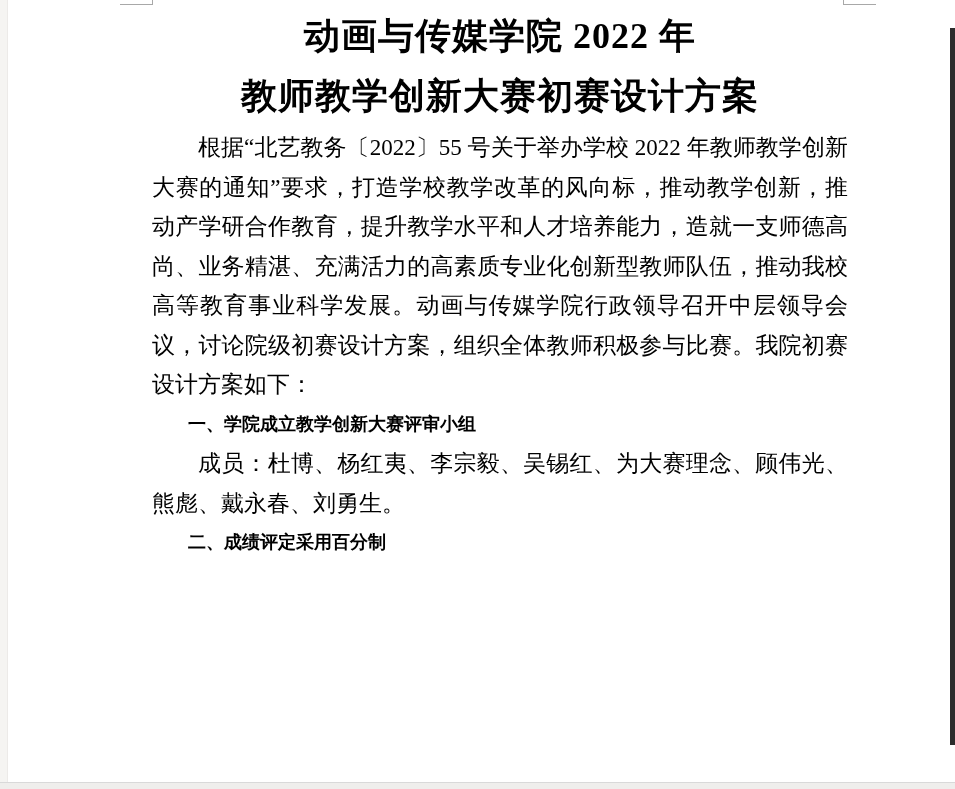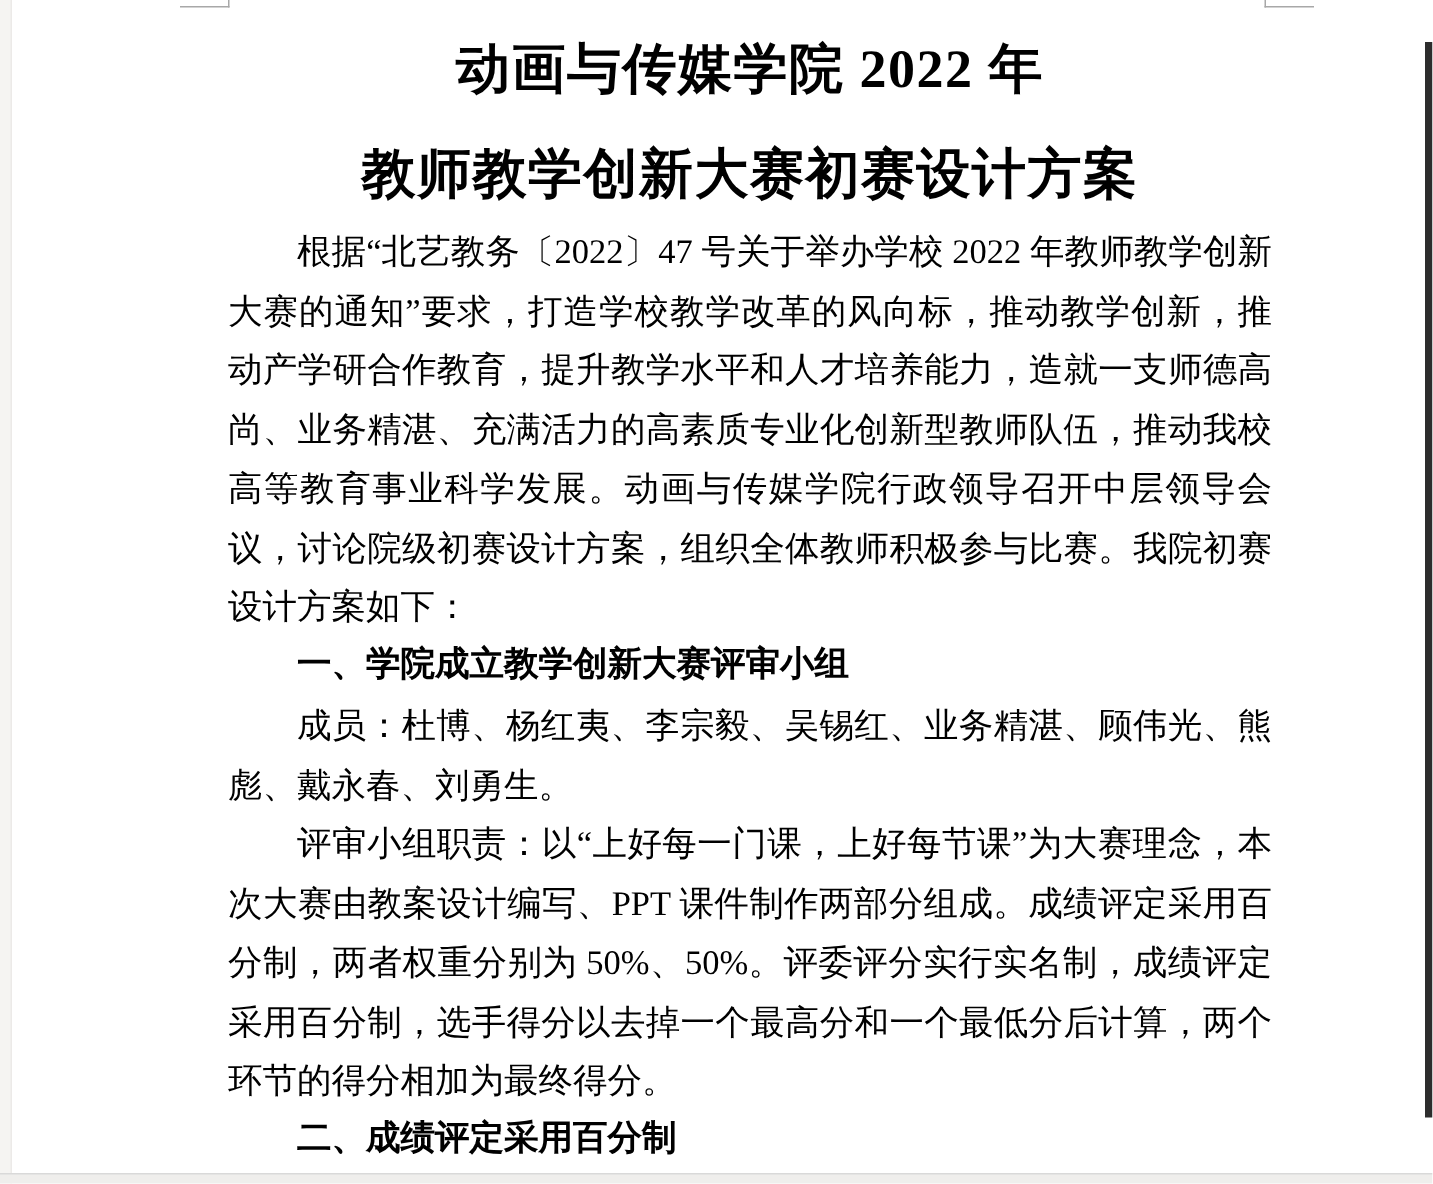--- a/index.html
+++ b/index.html
@@ -25,39 +25,39 @@
   .crop-mark.left  { left: 120px; border-right: 1px solid #a8a8a8; }
   .crop-mark.right { left: 843px; border-left: 1px solid #a8a8a8; }
   .doc {
     position: absolute;
     left: 152px; top: 2px;
     width: 696px;
     font-size: 23px;
     line-height: 39.5px;
   }
   .title {
-    margin: 18px;
+    margin: 8px;
     text-align: center;
     font-weight: bold;
     font-size: 36px;
     line-height: 52px;
     letter-spacing: 1px;
   }
   .title.second { margin-bottom: 6px; }
   .para {
     margin: 0;
     text-indent: 2em;
     text-align: justify;
   }
   .heading {
     margin: 0;
     text-indent: 2em;
-    font-family: Liberation Mono, monospace;
+    font-family: Liberation Sans, sans-serif;
     font-weight: bold;
-    font-size: 23px;
+    font-size: 18px;
     line-height: 39.5px;
   }
   .right-edge-bar {
     position: absolute;
     left: 950px; top: 28px;
     width: 5px; height: 717px;
     background: #2d2d2d;
   }
   .bottom-bar {
     position: absolute;
@@ -72,21 +72,20 @@
 
 <div class="left-edge"></div>
 
 <div class="crop-mark left"></div>
 <div class="crop-mark right"></div>
 
 <div class="doc">
   <h1 class="title">动画与传媒学院 2022 年</h1>
   <h1 class="title second">教师教学创新大赛初赛设计方案</h1>
 
-  <p class="para">根据“北艺教务〔2022〕47 号关于举办学校 2022 年教师教学创新大赛的通知”要求，打造学校教学改革的风向标，推动教学创新，推动产学研合作教育，提升教学水平和人才培养能力，造就一支师德高尚、业务精湛、充满活力的高素质专业化创新型教师队伍，推动我校高等教育事业科学发展。动画与传媒学院行政领导召开中层领导会议，讨论院级初赛设计方案，组织全体教师积极参与比赛。我院初赛设计方案如下：</p>
+  <p class="para">根据“北艺教务〔2022〕55 号关于举办学校 2022 年教师教学创新大赛的通知”要求，打造学校教学改革的风向标，推动教学创新，推动产学研合作教育，提升教学水平和人才培养能力，造就一支师德高尚、业务精湛、充满活力的高素质专业化创新型教师队伍，推动我校高等教育事业科学发展。动画与传媒学院行政领导召开中层领导会议，讨论院级初赛设计方案，组织全体教师积极参与比赛。我院初赛设计方案如下：</p>
   <h2 class="heading">一、学院成立教学创新大赛评审小组</h2>
-  <p class="para">成员：杜博、杨红夷、李宗毅、吴锡红、业务精湛、顾伟光、熊彪、戴永春、刘勇生。</p>
-  <p class="para">评审小组职责：以“上好每一门课，上好每节课”为大赛理念，本次大赛由教案设计编写、PPT 课件制作两部分组成。成绩评定采用百分制，两者权重分别为 50%、50%。评委评分实行实名制，成绩评定采用百分制，选手得分以去掉一个最高分和一个最低分后计算，两个环节的得分相加为最终得分。</p>
+  <p class="para">成员：杜博、杨红夷、李宗毅、吴锡红、为大赛理念、顾伟光、熊彪、戴永春、刘勇生。</p>
   <h2 class="heading">二、成绩评定采用百分制</h2>
 </div>
 
 <div class="right-edge-bar"></div>
 <div class="bottom-bar"></div>
 
 </body></html>

